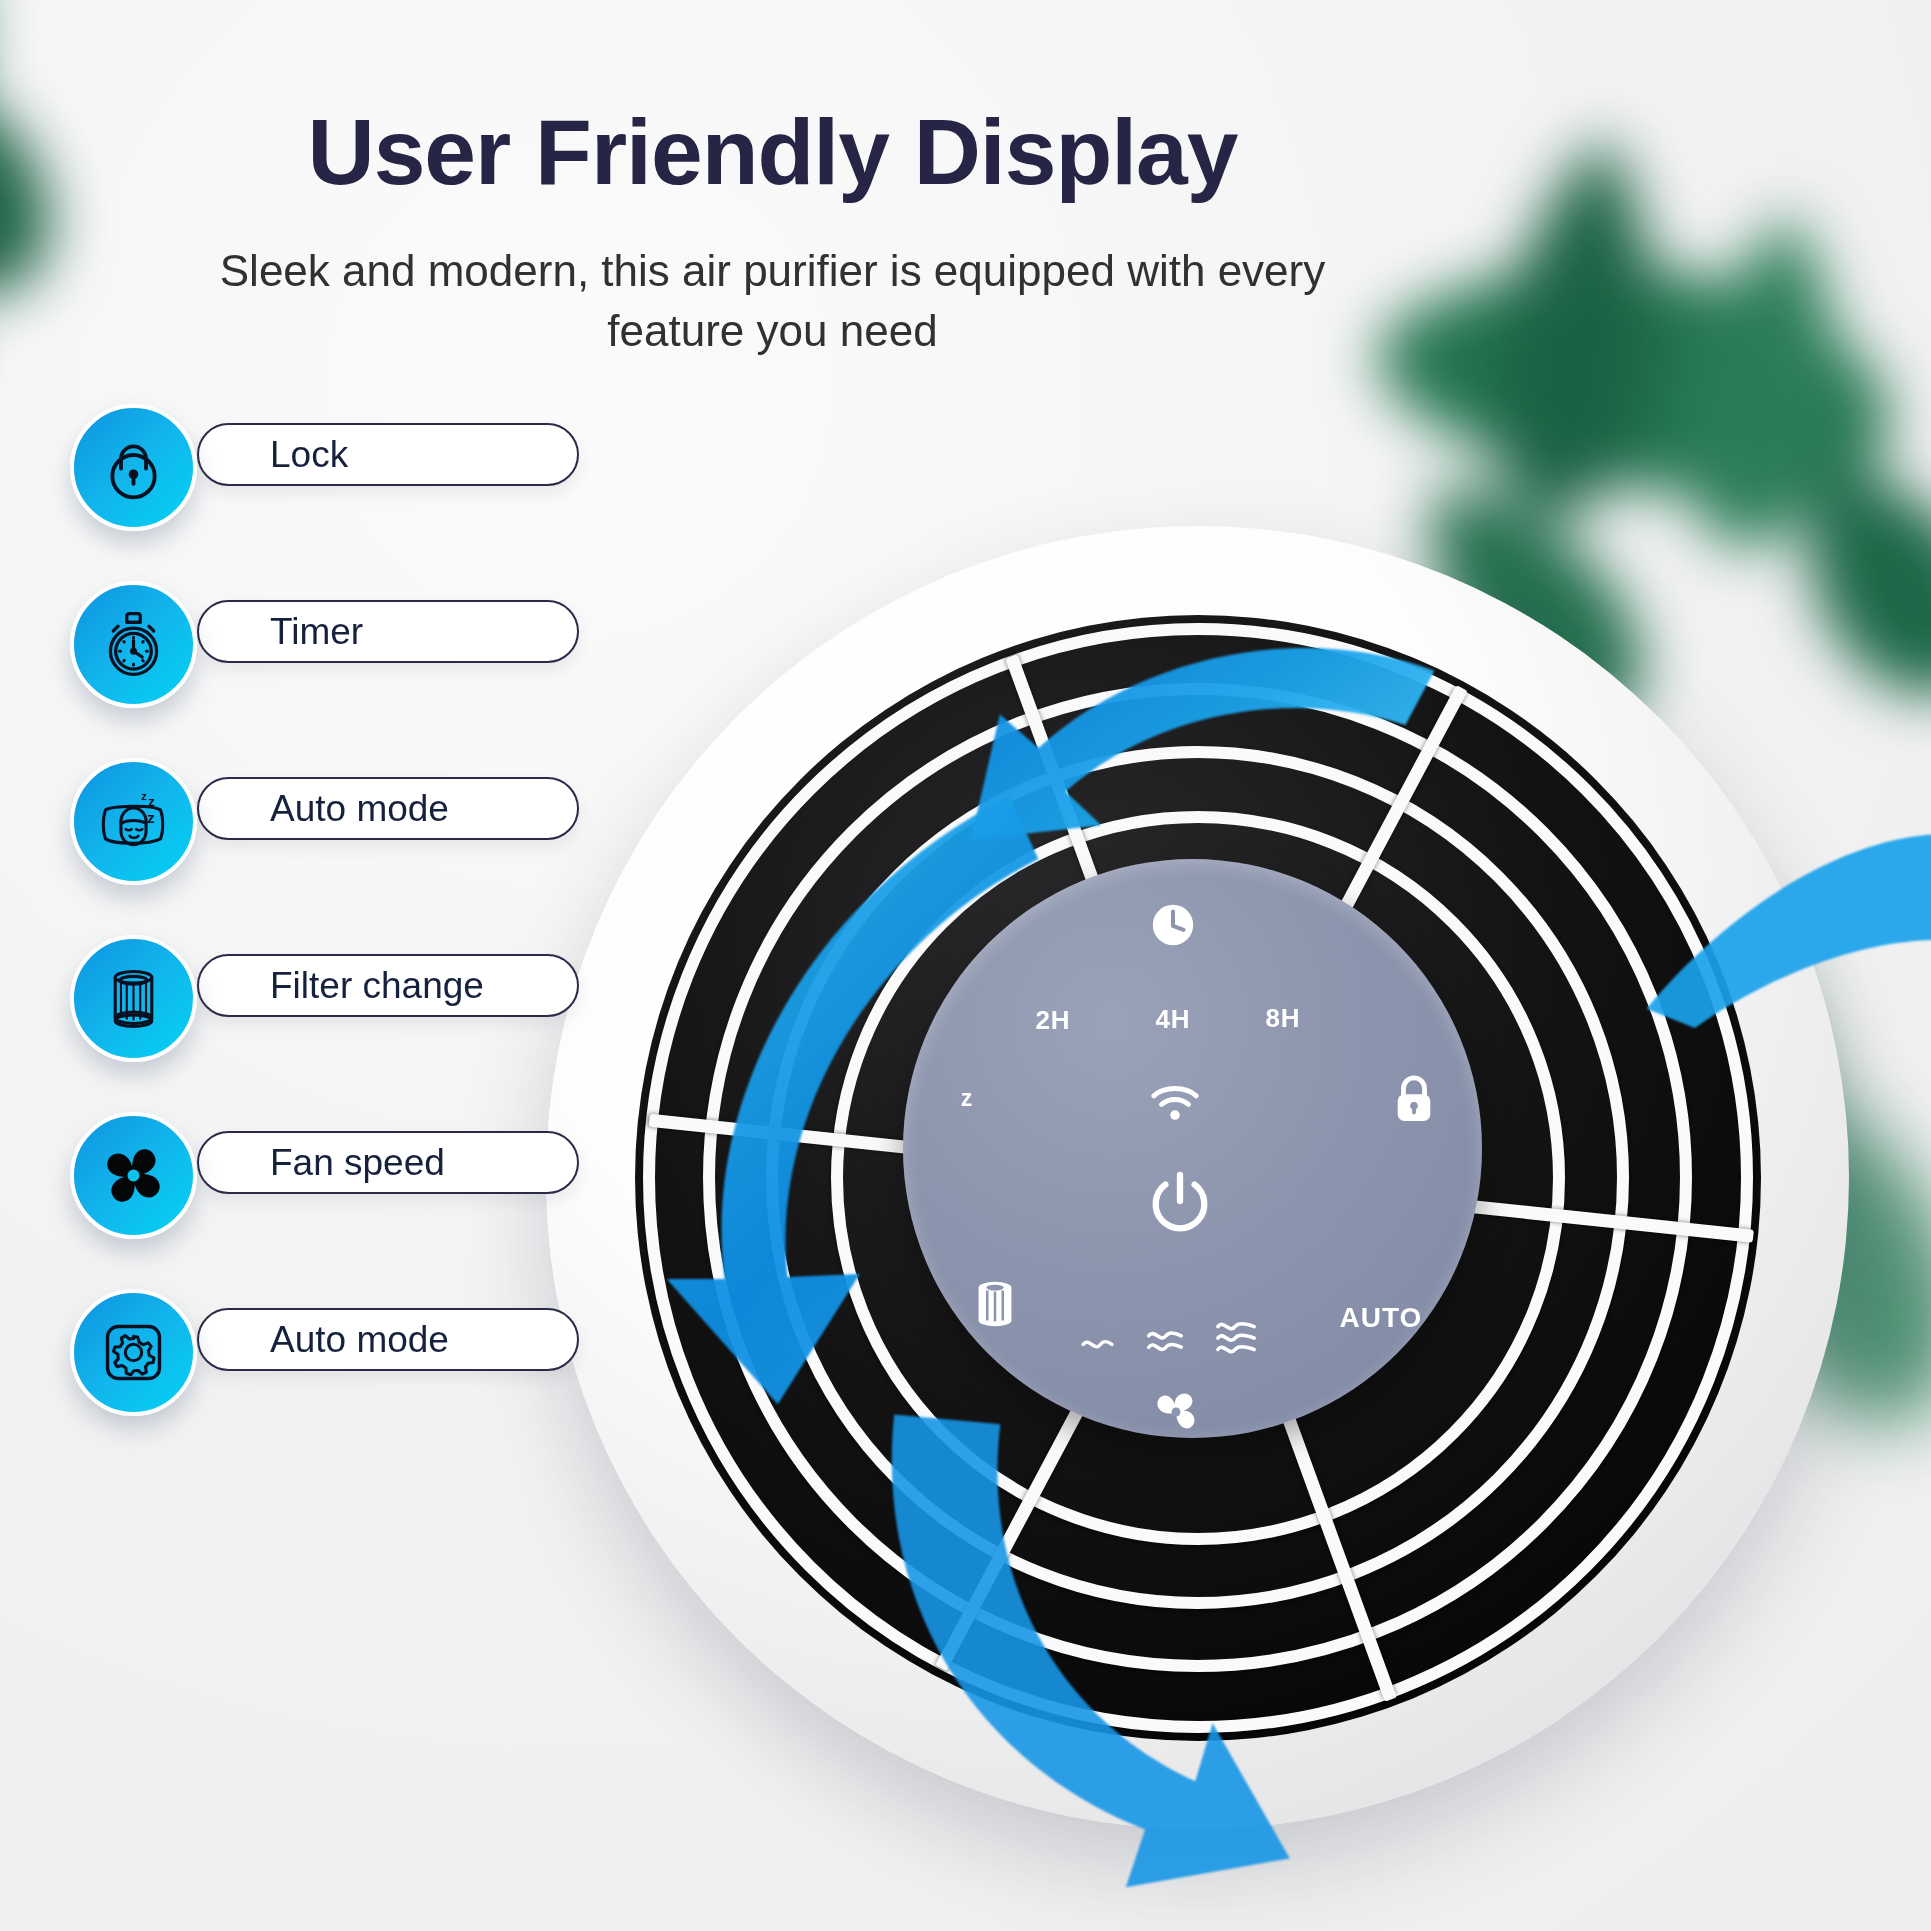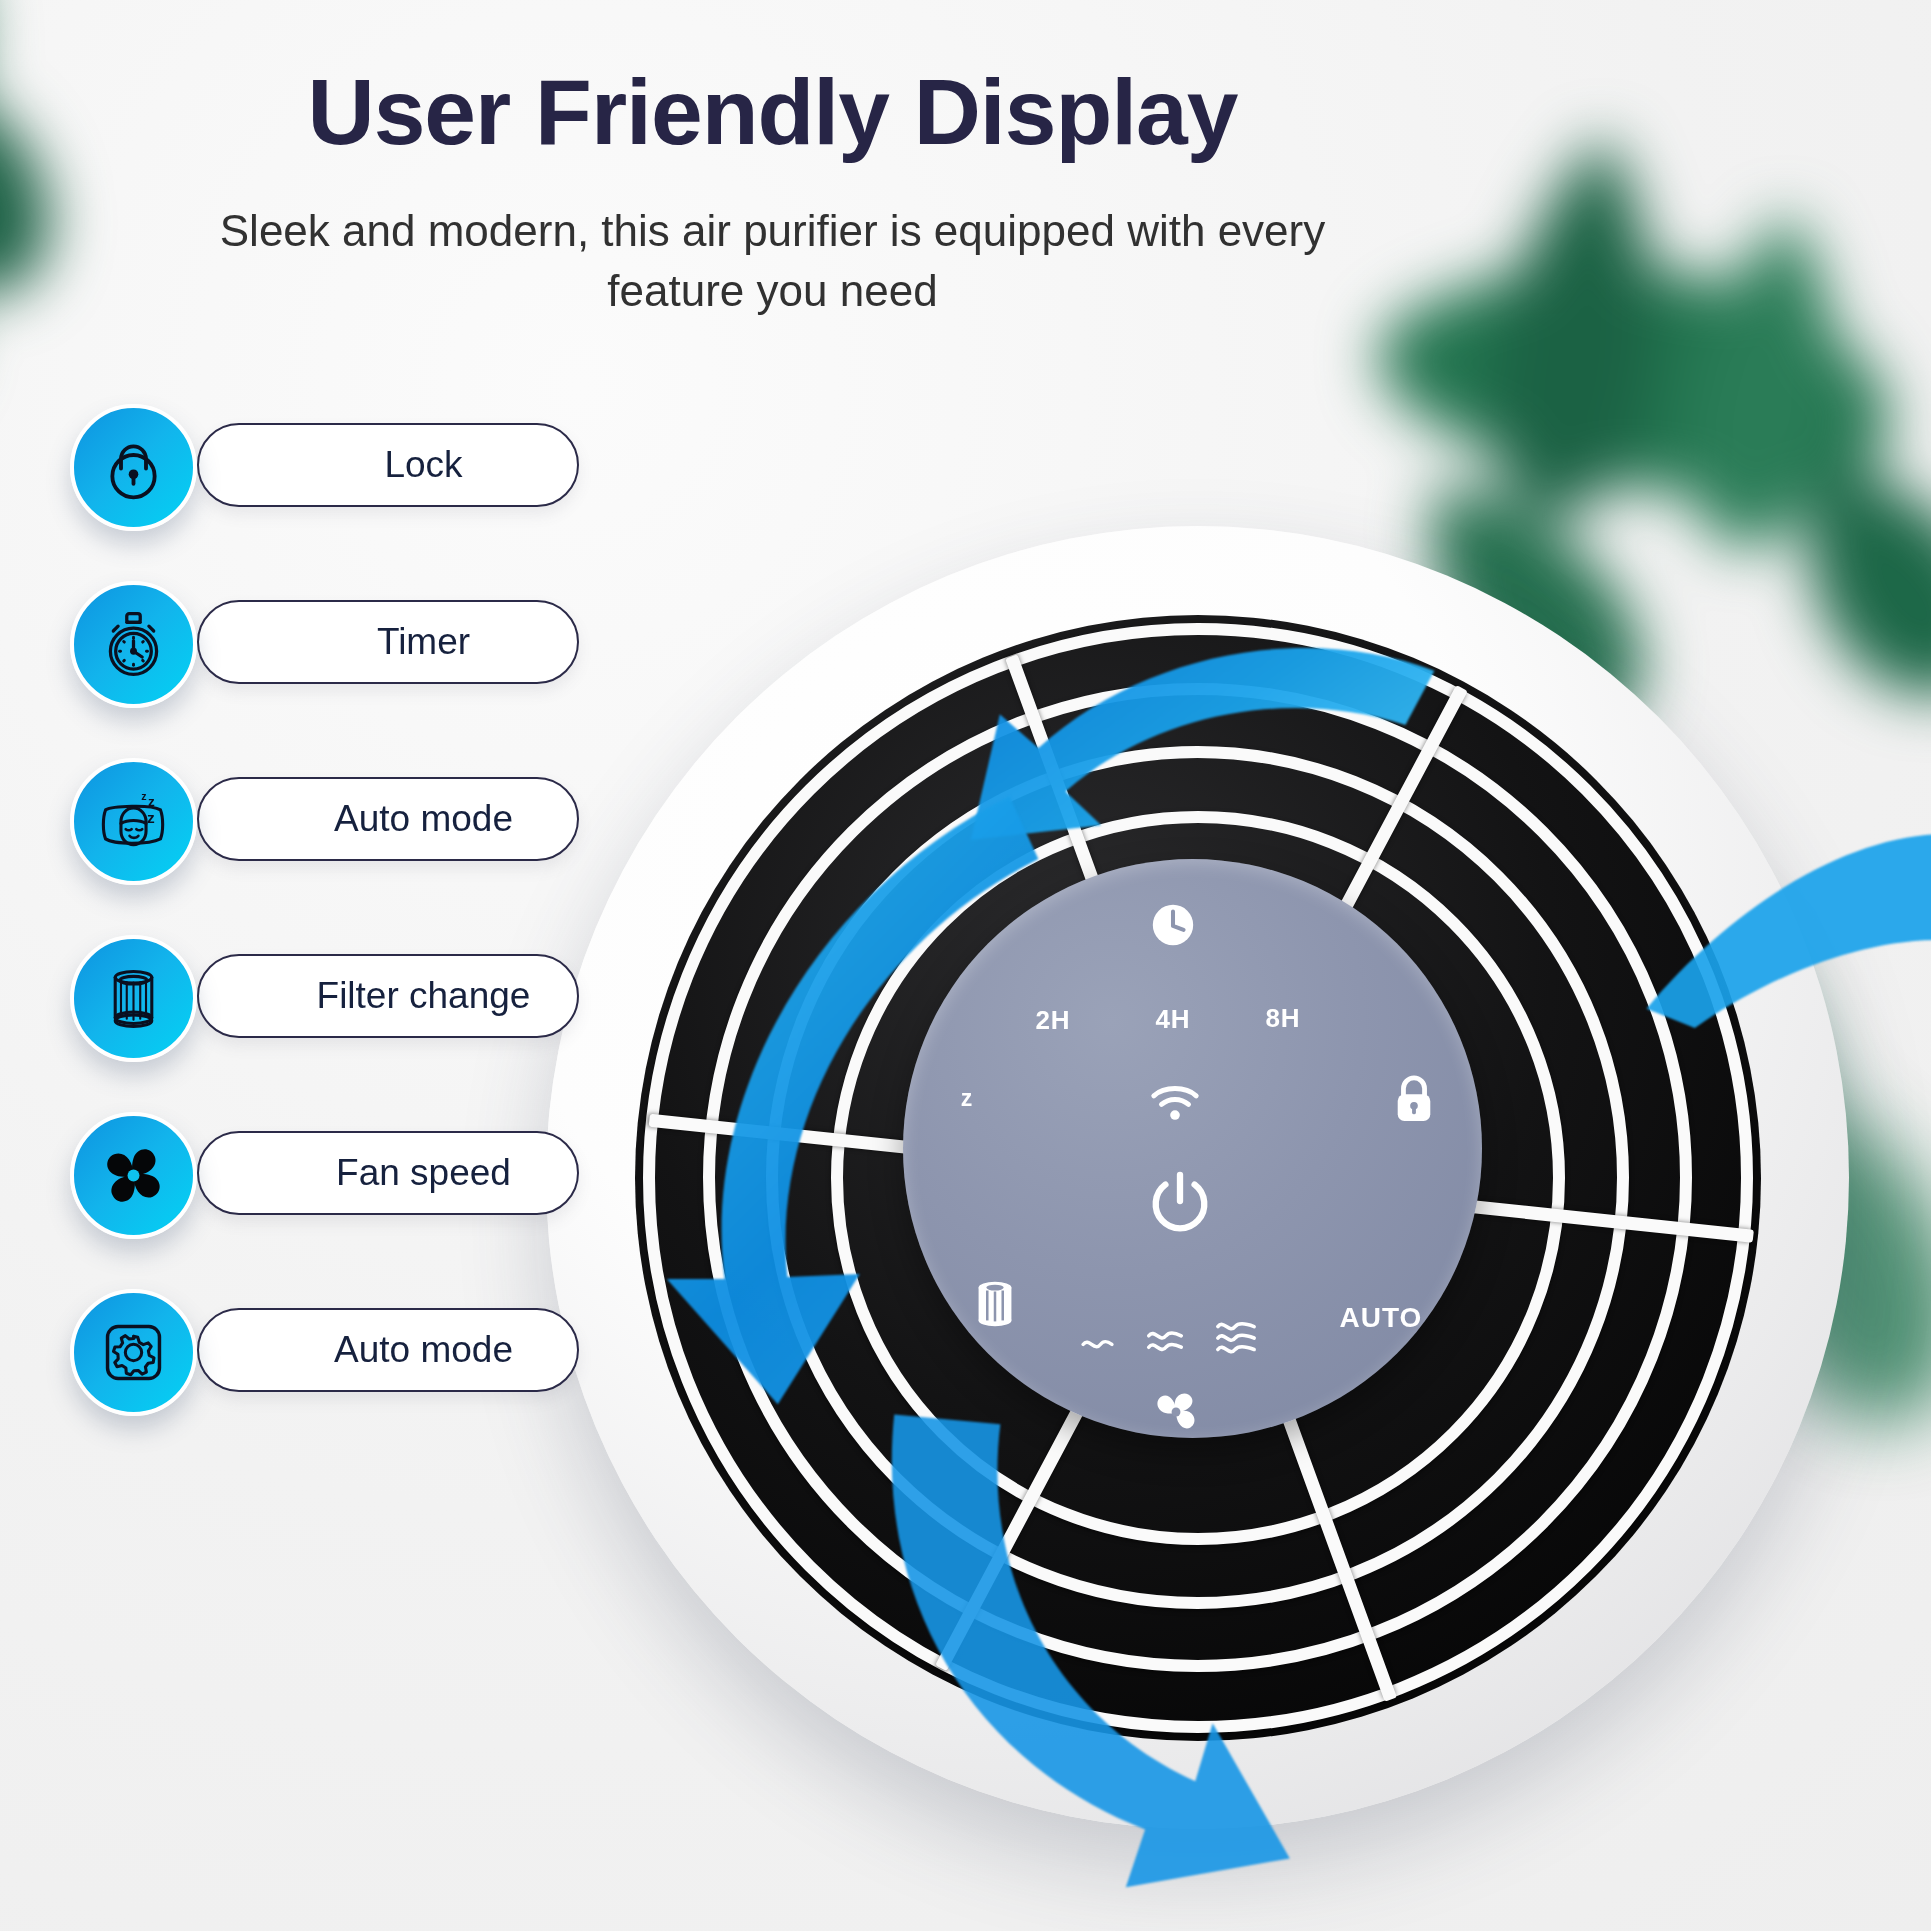--- a/index.html
+++ b/index.html
@@ -18,33 +18,33 @@
   #leafTL { position:absolute; left:-174px; top:-116px; width:502px; height:618px;
             filter:blur(29px); }
   
   #leafR  { position:absolute; left:1207px; top:97px; width:792px; height:792px;
             filter:blur(29px); }
   #leafR2 { position:absolute; left:1583px; top:869px; width:406px; height:618px;
             filter:blur(37px); opacity:.8; }
 
   
   #header { position:absolute; left:0; top:0; width:1545px; text-align:center;
-            padding-top:64px; z-index:5; }
+            padding-top:104px; z-index:5; }
   #title { font-size:93px; font-weight:bold; color:#272546; letter-spacing:-1px;
            line-height:1.05; }
   #subtitle { margin:39px auto 8px; width:1139px; font-size:44px; color:#313131;
               line-height:1.38; font-weight:400; }
 
   
   #features { position:absolute; left:70px; top:404px; width:579px; z-index:6; }
   .feature { position:relative; height:122px; margin-bottom:55px; }
   .pill {
-    position:absolute; left:127px; top:19.3px; width:382px; height:84px;
+    position:absolute; left:127px; top:19.3px; width:382px; height:63px;
     background:#ffffff; border:2.9px solid #2b2a48; border-radius:44px;
-    display:flex; align-items:center; justify-content:center;
+    display:flex; align-items:center; justify-content:flex-start;
     box-shadow:0 7.7px 15.4px rgba(90,90,110,.10);
   }
   .pill-label { font-size:37px; color:#16213e; font-weight:500; padding-left:71px;
                 white-space:nowrap; }
   .circle {
     position:absolute; left:0; top:0; width:127px; height:127px; border-radius:50%;
     background:linear-gradient(135deg,#0e93e0 0%,#12b4ec 48%,#03d2f4 100%);
     border:4.8px solid #ffffff;
     box-shadow:0 13.5px 23px rgba(70,90,120,.26);
     display:flex; align-items:center; justify-content:center; z-index:2;

